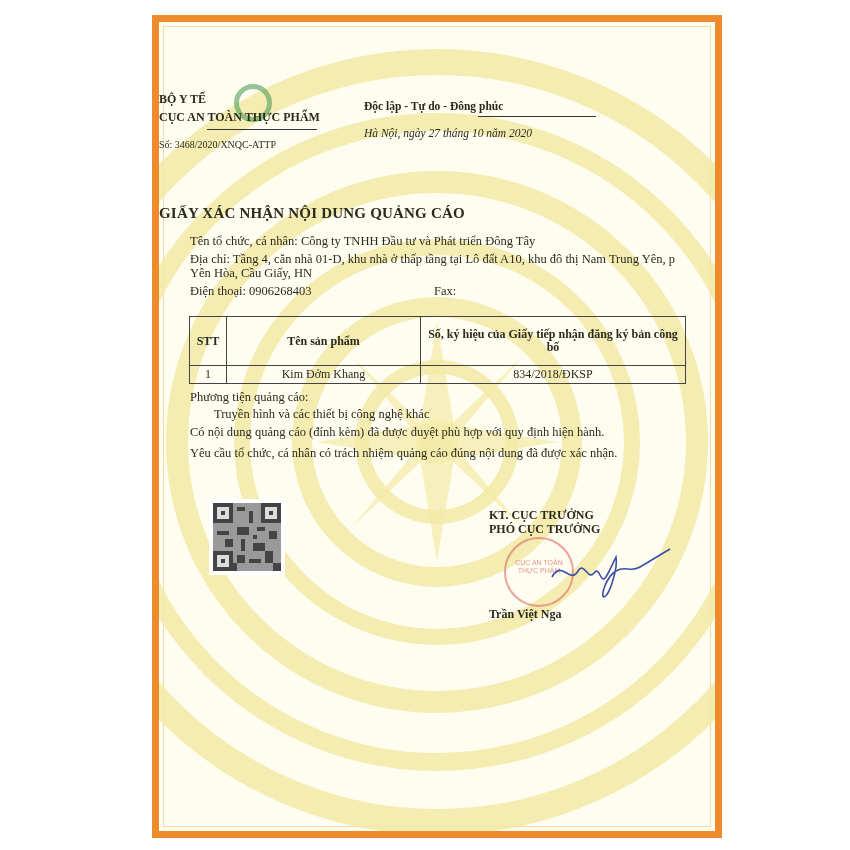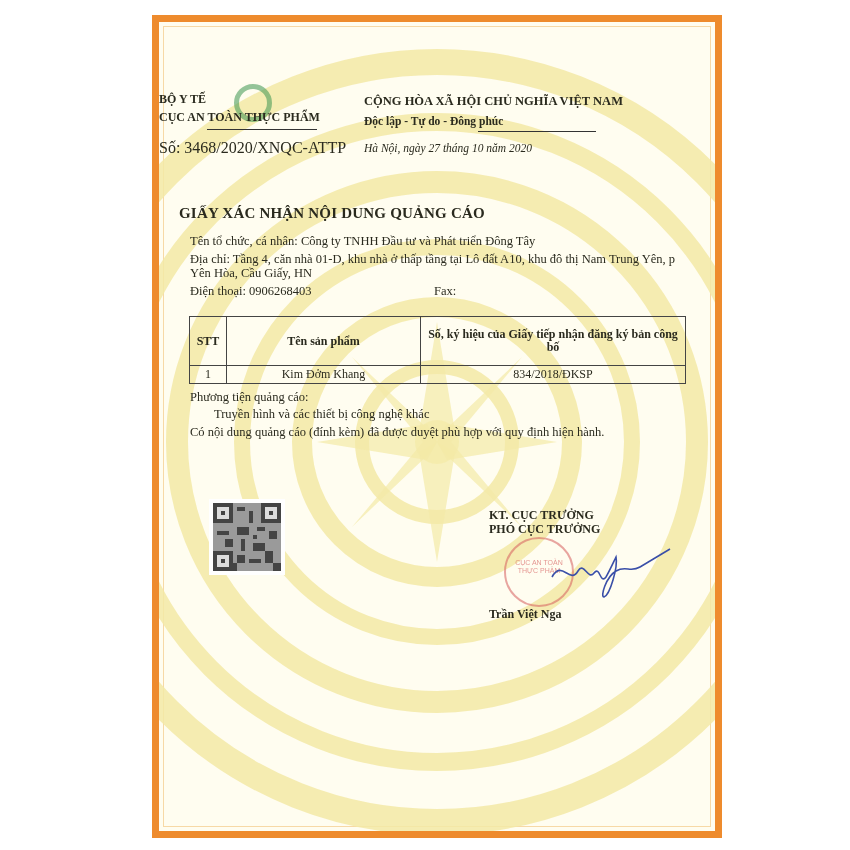--- a/index.html
+++ b/index.html
@@ -9,23 +9,23 @@
            box-sizing:border-box; border:7px solid #ee8b2d; background:#fffdf0; overflow:hidden; }
   .inner-line { position:absolute; left:4px; top:4px; right:4px; bottom:4px; border:1px solid #f7d9a6; }
   .watermark { position:absolute; left:0; top:0; width:556px; height:809px; }
   .content { position:absolute; left:0; top:0; width:556px; height:809px; }
   .abs { position:absolute; }
   .bold { font-weight:bold; }
   .center { text-align:left; }
   .hdr-left { left:0; top:70px; width:205px; font-size:12px; }
   .hdr-right { left:205px; top:72px; width:345px; font-size:12.5px; }
   .rule { height:1px; background:#333; margin:4px auto 0 auto; }
-  .docno { font-size:16px; margin-top:9px; }
+  .docno { font-size:10px; margin-top:9px; }
   .date { font-size:11.5px; font-style:italic; margin-top:10px; }
-  .title { left:0; top:183px; width:656px; font-size:15px; letter-spacing:0.2px;padding-left:20px; }
+  .title { left:0; top:183px; width:656px; font-size:15px; letter-spacing:0.2px; }
   .info { left:31px; width:500px; font-size:12.5px; line-height:14px; }
   table.products { position:absolute; left:30px; top:294px; width:497px; border-collapse:collapse; font-size:12px; }
   table.products td, table.products th { border:1px solid #444; padding:1px 4px; text-align:center; }
   table.products th { height:46px; font-weight:bold; line-height:13px; }
   .body-text { left:31px; width:510px; font-size:12.5px; }
   .sig { left:330px; width:150px; font-size:12px; line-height:14px; }
   .qr { left:50px; top:477px; width:68px; height:68px; background:#fff; padding:4px; box-sizing:content-box; }
   .stamp { left:345px; top:515px; width:70px; height:70px; border-radius:50%; border:2px solid rgba(214,92,92,0.55);
            color:rgba(214,92,92,0.65); font-size:7px; text-align:center; box-sizing:border-box; padding-top:20px; line-height:8px; font-family:"Liberation Sans",sans-serif; }
   .logo { left:75px; top:62px; width:38px; height:38px; border-radius:50%; border:5px solid rgba(60,150,80,0.55); box-sizing:border-box; }
@@ -62,21 +62,20 @@
     <div class="abs logo"></div>
 
     <div class="abs hdr-left center">
       <div class="bold">BỘ Y TẾ</div>
       <div class="bold" style="margin-top:3px">CỤC AN TOÀN THỰC PHẨM</div>
       <div class="rule" style="width:110px"></div>
       <div class="docno">Số: 3468/2020/XNQC-ATTP</div>
     </div>
 
     <div class="abs hdr-right center">
-      <div class="bold">CỘNG HÒA XÃ HỘI CHỦ NGHĨA VIỆT NAM</div>
       <div class="bold" style="font-size:11.5px;margin-top:6px">Độc lập - Tự do - Đông phúc</div>
       <div class="rule" style="width:118px"></div>
       <div class="date">Hà Nội, ngày 27 tháng 10 năm 2020</div>
     </div>
 
     <div class="abs title center bold">GIẤY XÁC NHẬN NỘI DUNG QUẢNG CÁO</div>
 
     <div class="abs info" style="top:212px">Tên tổ chức, cá nhân: Công ty TNHH Đầu tư và Phát triển Đông Tây</div>
     <div class="abs info" style="top:230px">Địa chỉ: Tầng 4, căn nhà 01-D, khu nhà ở thấp tầng tại Lô đất A10, khu đô thị Nam Trung Yên, p Yên Hòa, Cầu Giấy, HN</div>
     <div class="abs info" style="top:262px;width:200px">Điện thoại: 0906268403</div>
@@ -95,20 +94,21 @@
           <td>1</td>
           <td>Kim Đởm Khang</td>
           <td>834/2018/ĐKSP</td>
         </tr>
       </tbody>
     </table>
 
     <div class="abs body-text" style="top:368px">Phương tiện quảng cáo:</div>
     <div class="abs body-text" style="top:403px">Có nội dung quảng cáo (đính kèm) đã được duyệt phù hợp với quy định hiện hành.</div>
     <div class="abs body-text" style="top:385px;left:55px">Truyền hình và các thiết bị công nghệ khác</div>
+    <div class="abs body-text" style="top:424px">Yêu cầu tổ chức, cá nhân có trách nhiệm quảng cáo đúng nội dung đã được xác nhận.</div>
 
     <div class="abs qr">
       <svg width="68" height="68" viewBox="0 0 17 17" shape-rendering="crispEdges">
         <rect width="17" height="17" fill="#9a9a9a"></rect>
         <g fill="#444">
           <rect x="0" y="0" width="5" height="5"></rect>
             <rect x="12" y="0" width="5" height="5"></rect>
             <rect x="0" y="12" width="5" height="5"></rect>
           <rect x="6" y="1" width="2" height="1"></rect>
             <rect x="9" y="2" width="1" height="3"></rect>

